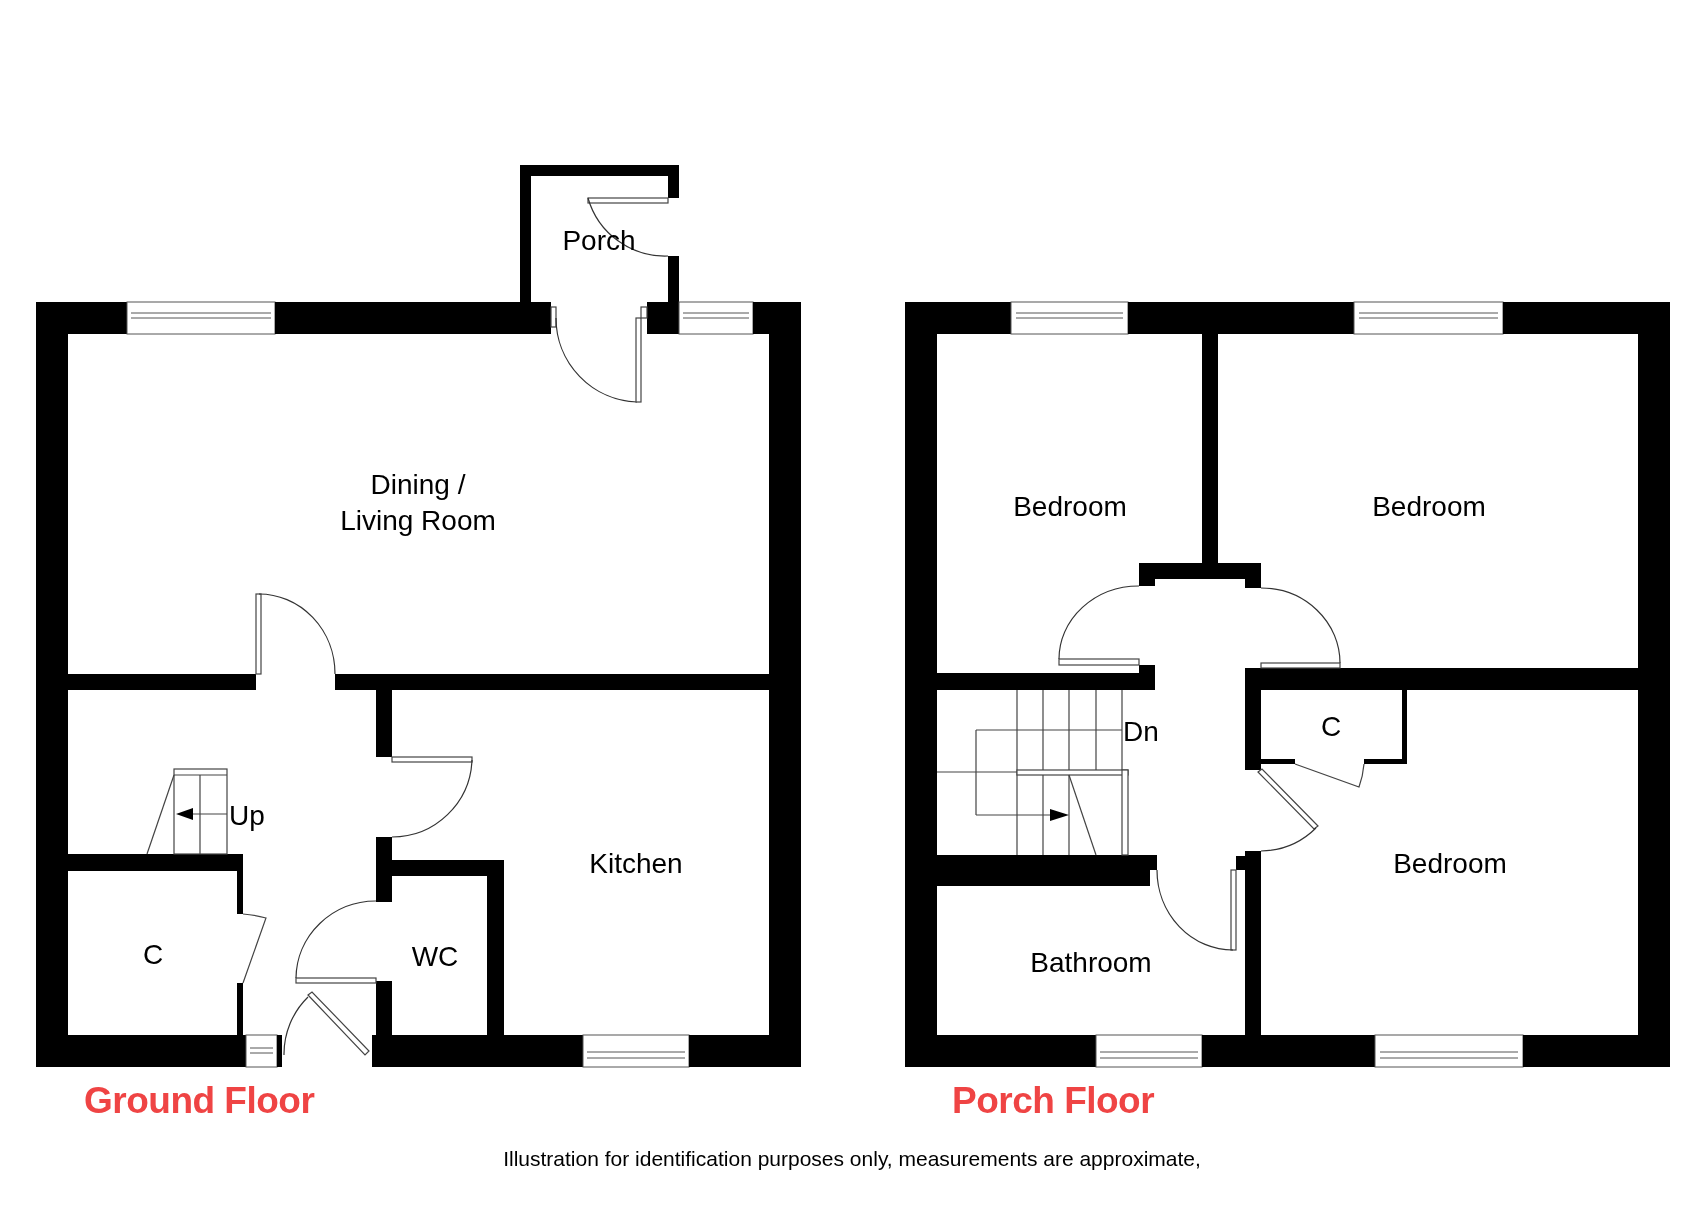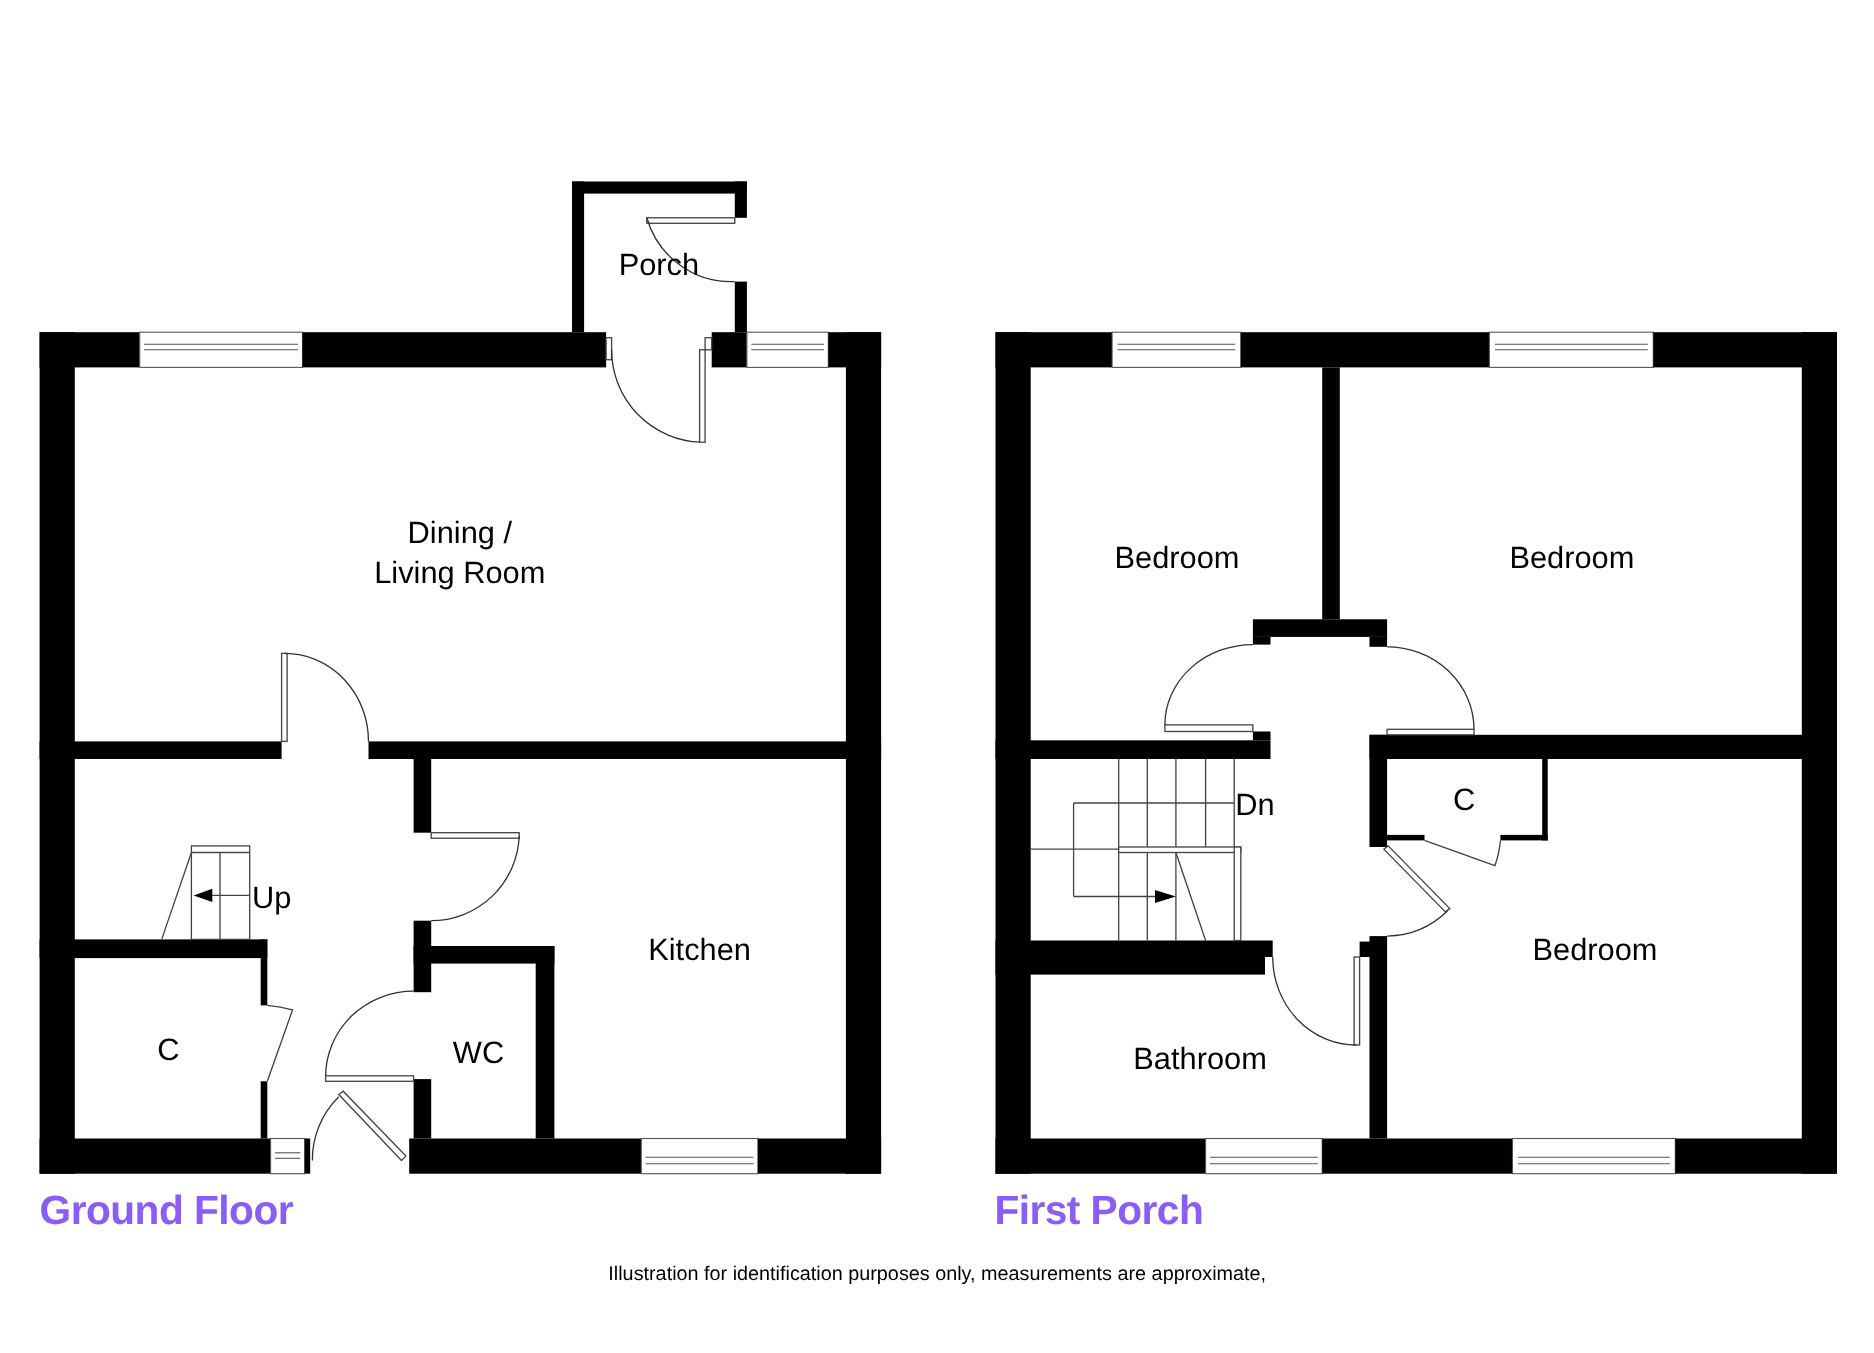--- a/index.html
+++ b/index.html
@@ -1,20 +1,20 @@
 <!DOCTYPE html>
 <html><head>
   <meta charset="utf-8">
   <style>
     html, body { margin: 0; padding: 0; background: #ffffff; }
     body { width: 1704px; height: 1230px; position: relative; overflow: hidden; font-family: "Liberation Sans", sans-serif; }
     svg.plan { position: absolute; left: 0; top: 0; }
     .room-label { font-family: "Liberation Sans", sans-serif; font-size: 28px; fill: #000; }
-    .floor-title { position: absolute; font-family: "Liberation Sans", sans-serif; font-weight: bold; font-size: 37px; color: #8b5cf6; letter-spacing: -0.5px; }
-    .footer { position: absolute; left: 0; width: 1704px; top: 1146px; text-align: center; font-family: "Liberation Sans", sans-serif; font-size: 18px; line-height: 25px; color: #000; }
+    .floor-title { position: absolute; font-family: "Liberation Sans", sans-serif; font-weight: bold; font-size: 37px; color: #ef4444; letter-spacing: -0.5px; margin-left: 48px; }
+    .footer { position: absolute; left: 0; width: 1704px; top: 1146px; text-align: center; font-family: "Liberation Sans", sans-serif; font-size: 21px; line-height: 25px; color: #000; }
     .w { fill: #000; }
     .win { fill: #fff; stroke: #555; stroke-width: 1; }
     .leaf { fill: #fff; stroke: #444; stroke-width: 1.2; }
     .arc { fill: none; stroke: #333; stroke-width: 1.2; }
     .st { fill: none; stroke: #444; stroke-width: 1.2; }
   </style>
 </head>
 <body>
 
 <svg class="plan" width="1704" height="1230" viewBox="0 0 1704 1230" xmlns="http://www.w3.org/2000/svg">
@@ -179,17 +179,17 @@
     <text class="room-label" x="1070" y="516" text-anchor="middle">Bedroom</text>
     <text class="room-label" x="1429" y="516" text-anchor="middle">Bedroom</text>
     <text class="room-label" x="1450" y="873" text-anchor="middle">Bedroom</text>
     <text class="room-label" x="1091" y="972" text-anchor="middle">Bathroom</text>
     <text class="room-label" x="1331" y="736" text-anchor="middle">C</text>
     <text class="room-label" x="1123" y="741" text-anchor="start">Dn</text>
   </g>
 </svg>
 
 <div class="floor-title" style="left:36px; top:1080px;">Ground Floor</div>
-<div class="floor-title" style="left:904px; top:1080px;">First Porch</div>
+<div class="floor-title" style="left:904px; top:1080px;">Porch Floor</div>
 
 <div class="footer">
   <div>Illustration for identification purposes only, measurements are approximate,</div>
 </div>
 
 </body></html>

